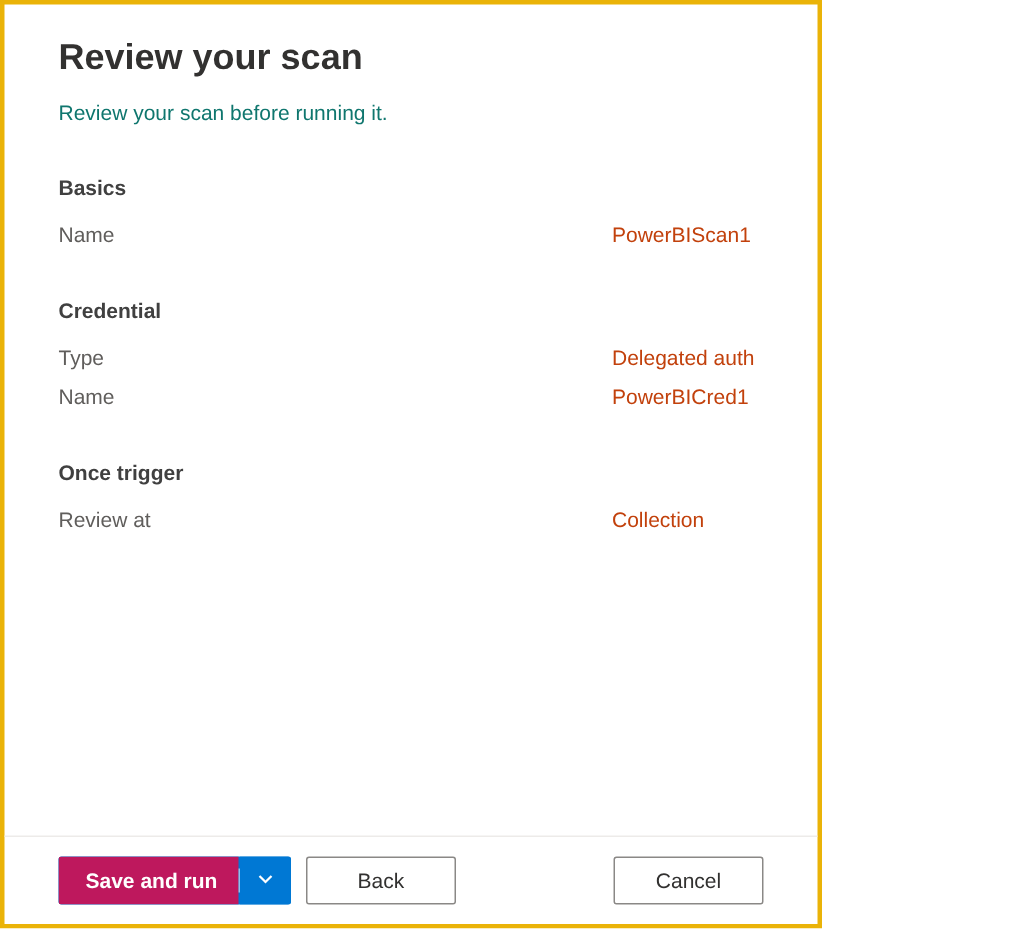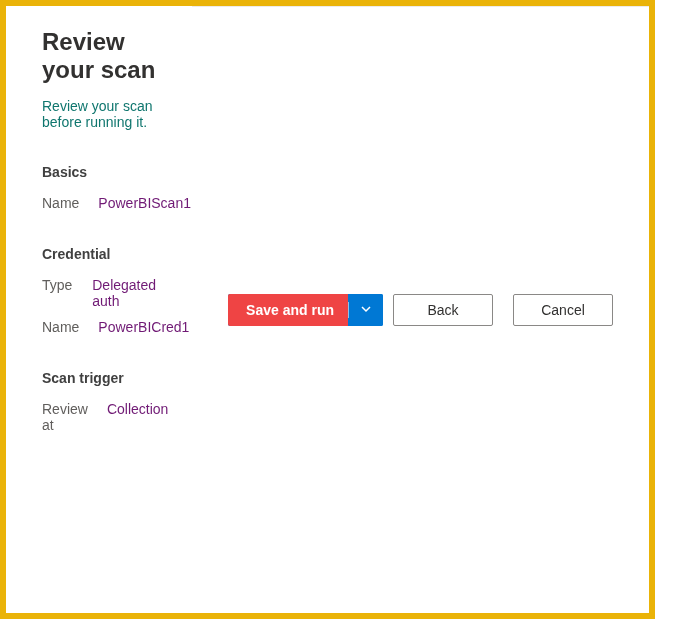--- a/index.html
+++ b/index.html
@@ -3,25 +3,25 @@
   <meta charset="utf-8">
   <style>
     * { margin: 0; padding: 0; box-sizing: border-box; }
     body {
       font-family: "Segoe UI", -apple-system, BlinkMacSystemFont, sans-serif;
       font-size: 14px;
       color: #323130;
       background: #ffffff;
     }
     .panel {
-      width: 655px;
+      width: 548px;
       height: 619px;
-      border: 6px solid #eab308;
+      border: 3px solid #eab308;
       display: flex;
-      flex-direction: row;
+      flex-direction: column;
       background: #ffffff;
     }
     .content {
       flex: 1;
       padding: 22px 36px 12px 36px;
       overflow: auto;
     }
     .page-title {
       font-size: 24px;
       font-weight: 600;
@@ -47,21 +47,21 @@
       align-items: baseline;
       padding: 5px 0;
       font-size: 14px;
       gap: 19px;
     }
     .field-label {
       width: 350px;
       color: #605e5c;
     }
     .field-value {
-      color: #701a75;
+      color: #c2410c;
     }
     .footer {
       border-top: 1px solid #edebe9;
       padding: 13px 36px;
       display: flex;
       align-items: center;
       gap: 10px;
     }
     .btn {
       height: 32px;
@@ -79,21 +79,21 @@
       display: inline-flex;
       align-items: stretch;
       height: 32px;
       background: #0078d4;
       color: #ffffff;
       border: none;
       border-radius: 2px;
       overflow: hidden;
     }
     .btn-primary-main {
-      background: #ef4444;
+      background: #be185d;
       color: #ffffff;
       border: none;
       font-family: inherit;
       font-size: 14px;
       font-weight: 600;
       padding: 0 14px 0 18px;
       cursor: pointer;
     }
     .btn-primary-divider {
       width: 1px;
@@ -143,21 +143,21 @@
         <div class="field-label">Type</div>
         <div class="field-value">Delegated auth</div>
       </div>
       <div class="field-row">
         <div class="field-label">Name</div>
         <div class="field-value">PowerBICred1</div>
       </div>
     </div>
 
     <div class="section">
-      <div class="section-title">Scan trigger</div>
+      <div class="section-title">Once trigger</div>
       <div class="field-row">
         <div class="field-label">Review at</div>
         <div class="field-value">Collection</div>
       </div>
     </div>
 
   </div>
 
   <div class="footer">
     <div class="btn-primary-split">

